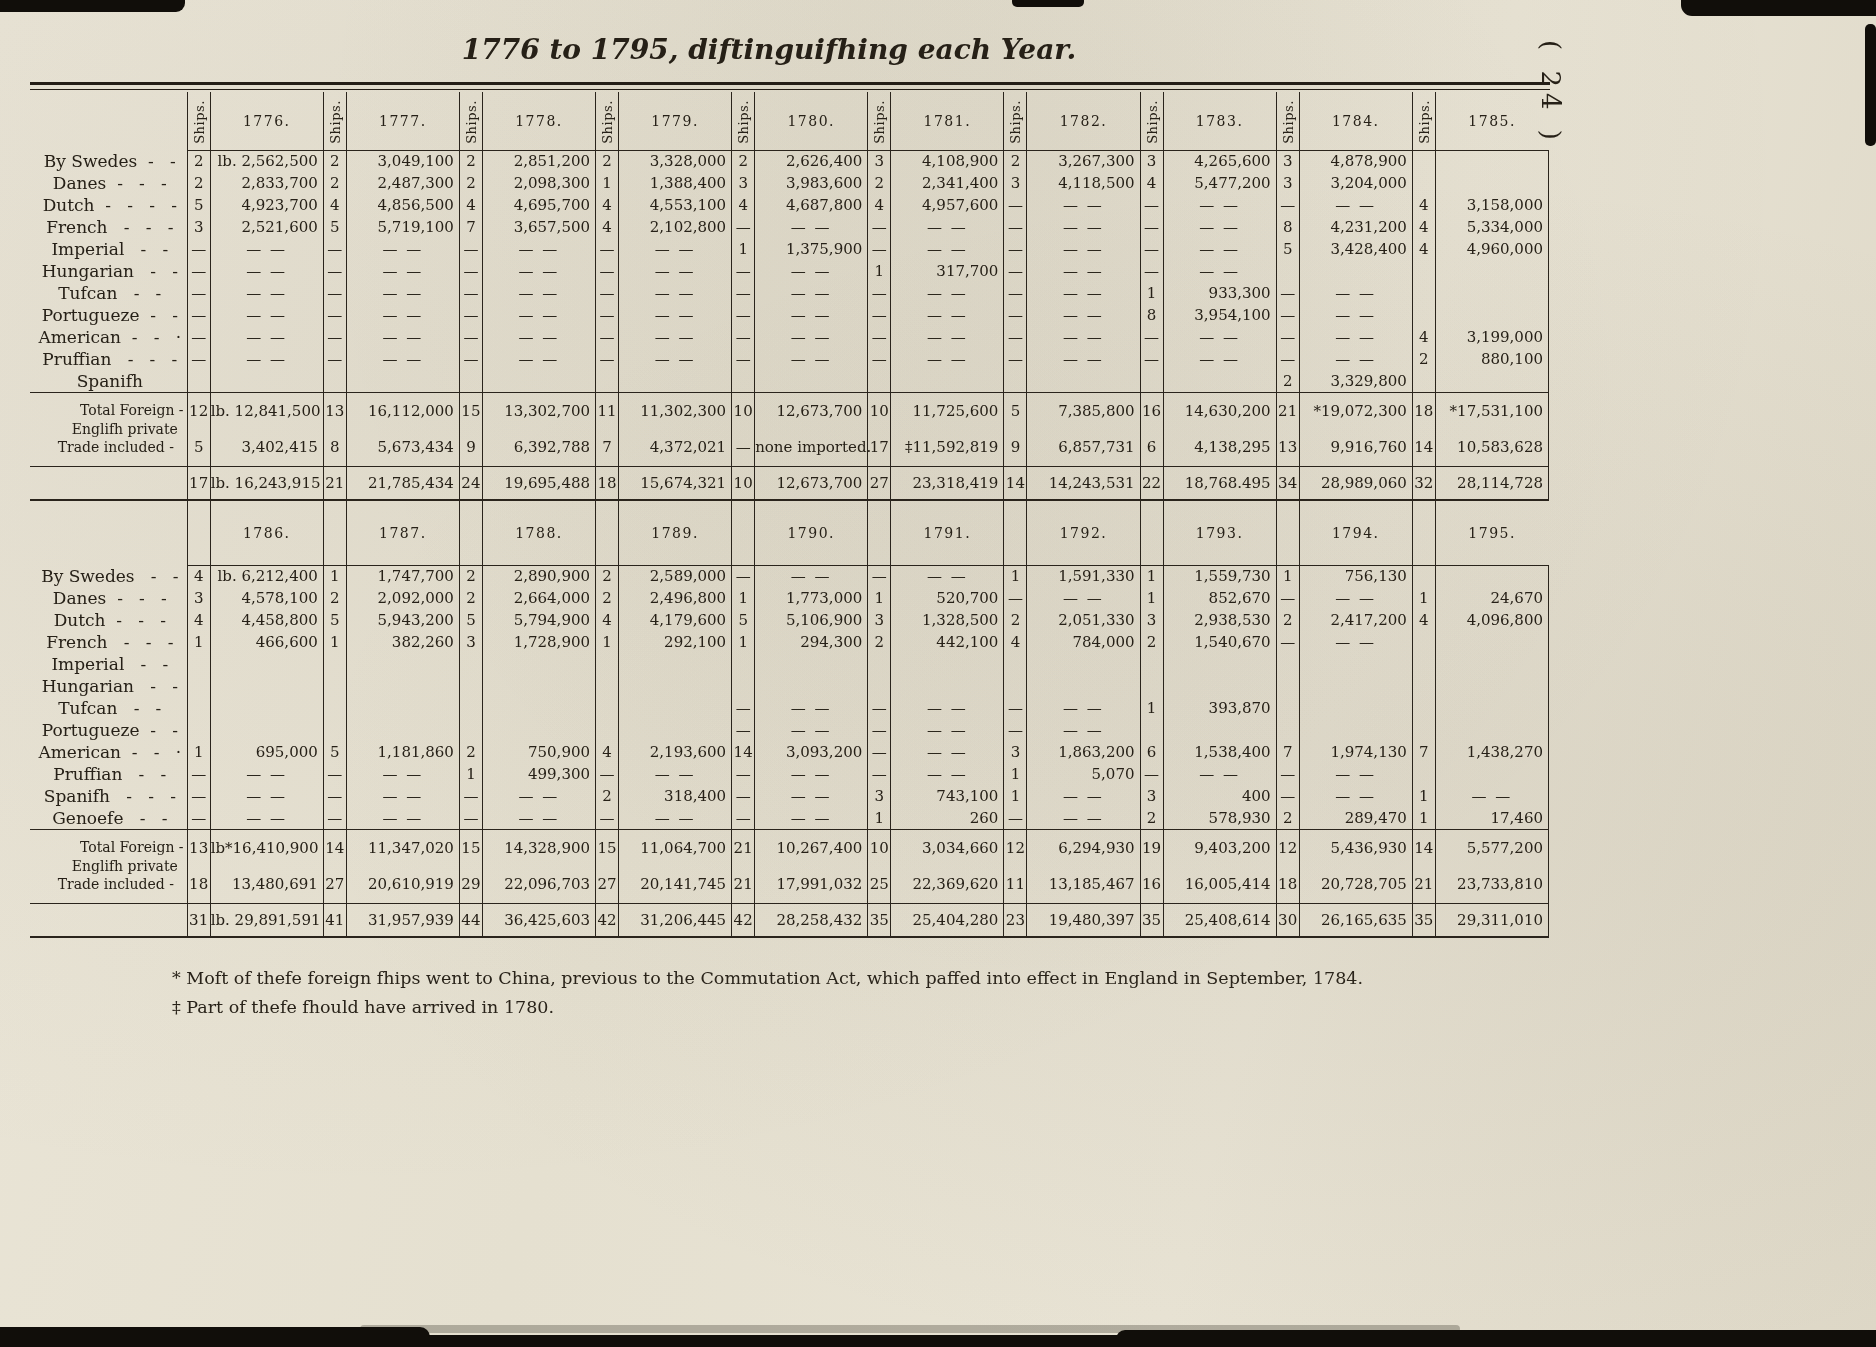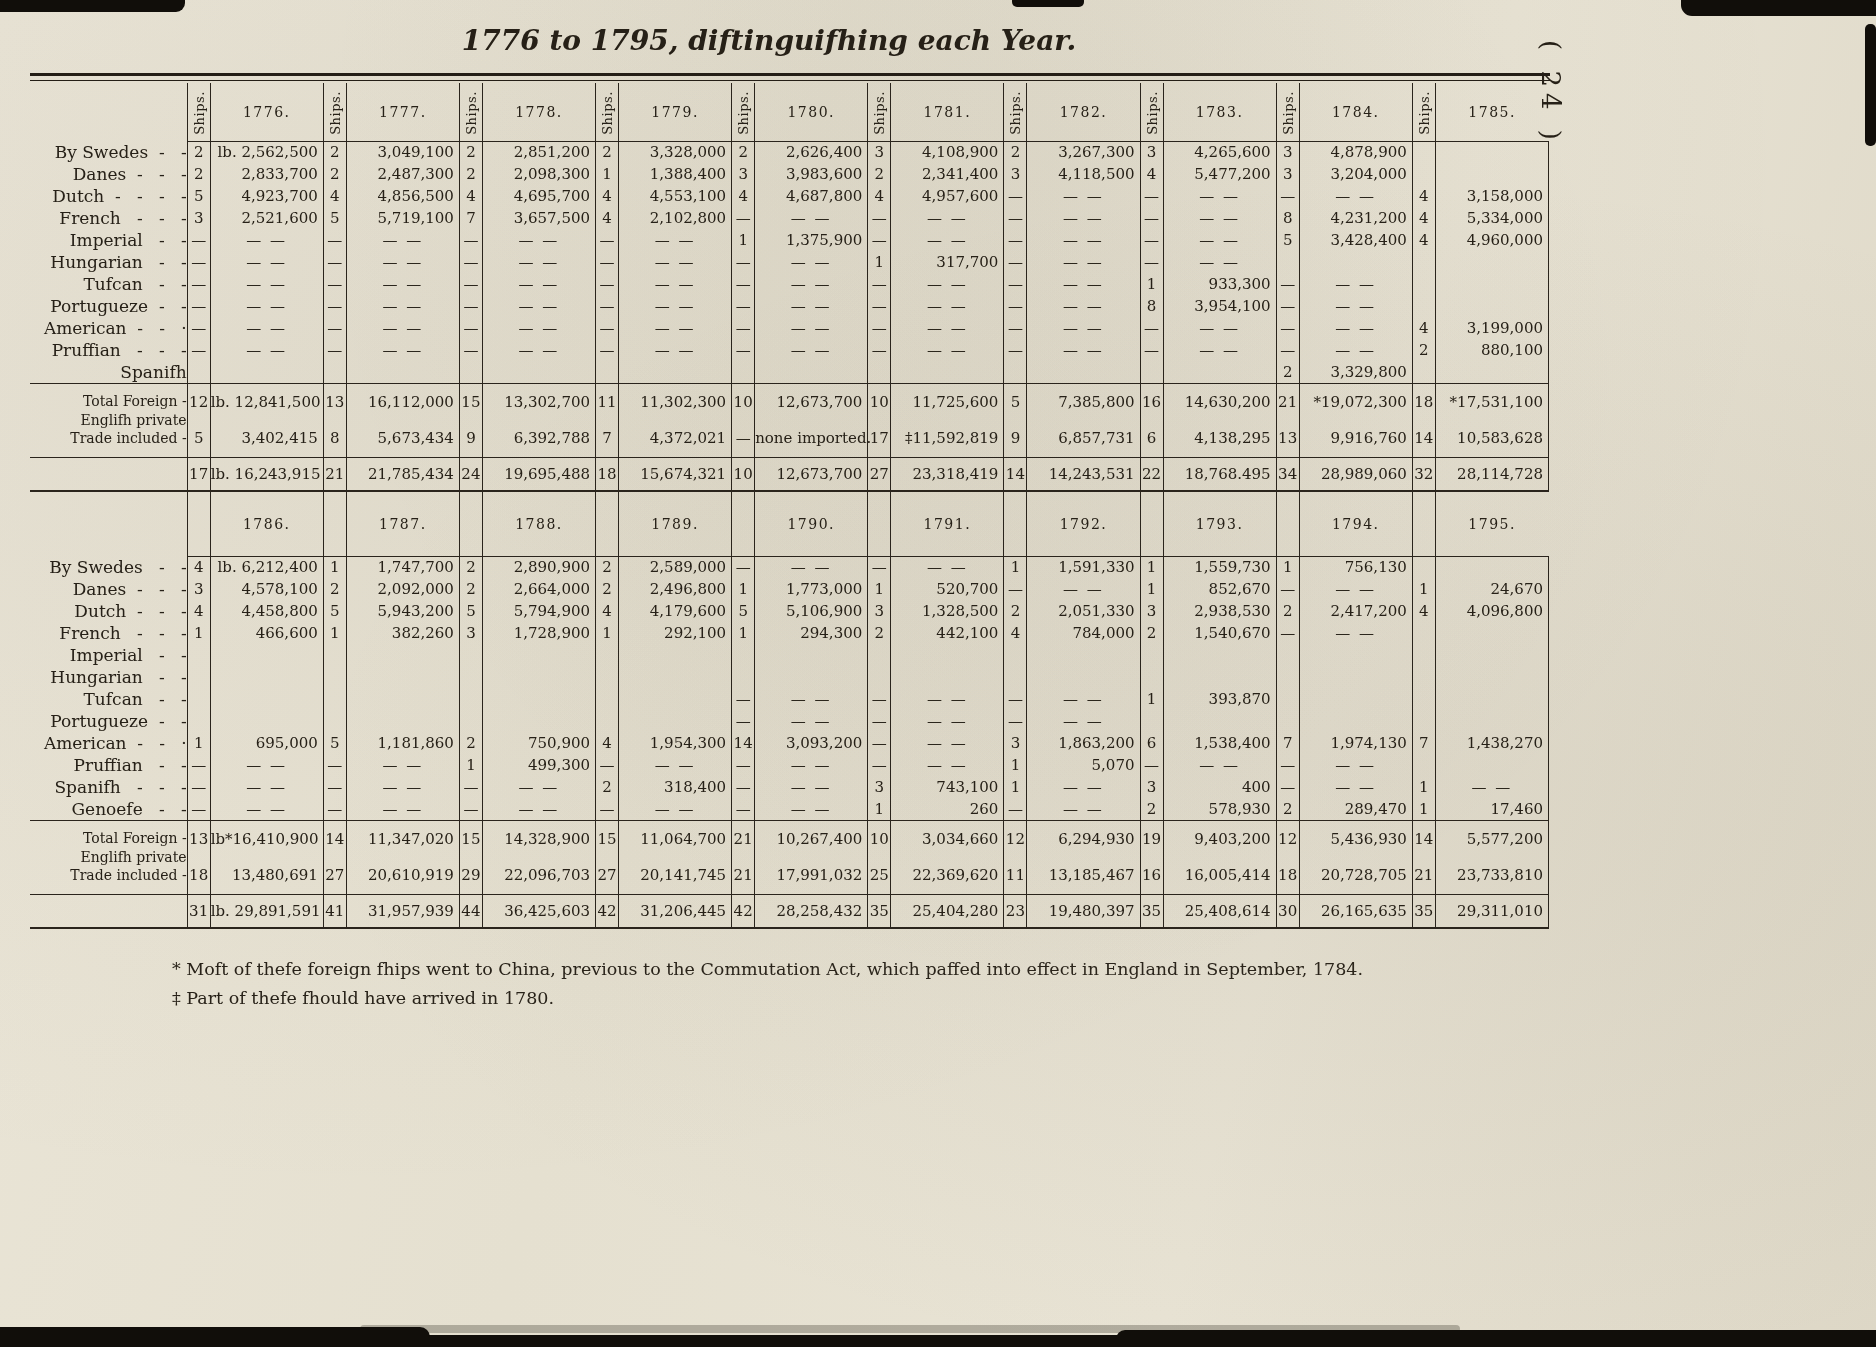--- a/index.html
+++ b/index.html
@@ -9,41 +9,41 @@
   }
   .sheet { position:absolute; inset:0; background:linear-gradient(105deg,#eae5d7 0%,#e5e0d0 38%,#e8e3d4 68%,#ddd7c6 100%); }
   .sheet::before { content:""; position:absolute; inset:0; pointer-events:none;
     background:
       radial-gradient(ellipse at 20% 28%, rgba(120,110,90,.07), transparent 60%),
       radial-gradient(ellipse at 74% 58%, rgba(120,110,90,.09), transparent 55%),
       radial-gradient(ellipse at 56% 12%, rgba(90,80,60,.06), transparent 50%);
   }
   .title-block { position:relative; padding-top:24px; width:1470px; margin-left:34px; text-align:center; }
   .title-l1 { font-style:italic; font-weight:bold; font-size:31px; letter-spacing:.4px; }
-  .title-l2 { font-style:italic; font-weight:bold; font-size:28px; }
+  .title-l2 { font-style:italic; font-weight:bold; font-size:28px; margin-top:9px; }
   .page-num { position:absolute; left:1498px; top:78px; font-size:26px; letter-spacing:6px;
     transform:rotate(90deg); transform-origin:center; white-space:nowrap; }
   .rule-main { position:relative; margin:16px 0 0 30px; width:1520px; height:4px;
     border-top:3.5px solid #241e16; border-bottom:1.3px solid #241e16; }
   #tables-mount { position:relative; margin-top:2px; }
   table.tea-table { border-collapse:collapse; table-layout:fixed; margin-left:30px; width:1519px; }
   col.c-label { width:157px; } col.c-ships { width:23px; } col.c-val { width:113px; }
   th,td { padding:0; font-weight:normal; vertical-align:middle; }
   .t1 thead tr { height:58px; }
   .t2 thead tr { height:64px;margin-top:24px; }
   thead th { border-bottom:1.6px solid #2a241c; }
   thead th.label-cell { border-bottom:none; }
   .year-h { font-size:14px; letter-spacing:1.5px; text-align:center; }
   .ships-cell { text-align:center; font-size:15px; border-left:1.4px solid #2a241c; border-right:1.4px solid #2a241c; position:relative; }
   .rot { position:absolute; left:50%; top:52%; transform:translate(-50%,-50%) rotate(-90deg);
     font-size:13px; letter-spacing:.5px; white-space:nowrap; }
   .val-cell { text-align:right; padding-right:5px; font-size:15px; white-space:nowrap; }
   .val-cell.dash { text-align:center; padding-right:0; letter-spacing:2px; }
   .val-cell.last { border-right:1.3px solid #2a241c; }
-  .label-cell { font-size:17px; white-space:pre; text-align:right; padding-left:3px; }
+  .label-cell { font-size:17px; white-space:pre; text-align:center; padding-left:3px; }
   tbody tr { height:22px; }
   tr.total-row { height:37px; }
   tr.grand-row { height:34px; }
   tr.rt td { border-top:1.6px solid #2a241c; }
   tr.rb td { border-bottom:2.4px solid #2a241c; }
   td.tlabel div { font-size:14px; line-height:1.32; white-space:pre; }
   td.tlabel .tl0 { padding-left:44px; } td.tlabel .tl1 { padding-left:30px; } td.tlabel .tl2 { padding-left:12px; }
   .footnotes { margin:26px 0 0 172px; font-size:17.5px; line-height:1.65; }
   .art { position:absolute; background:#110e0a; }
   .art-top-left { left:0; top:0; width:185px; height:12px; border-radius:0 0 9px 0; }
@@ -698,21 +698,21 @@
           </tr>
           <tr>
             <td class="label-cell">American  -   -   ·</td>
             <td class="ships-cell">1</td>
             <td class="val-cell">695,000</td>
             <td class="ships-cell">5</td>
             <td class="val-cell">1,181,860</td>
             <td class="ships-cell">2</td>
             <td class="val-cell">750,900</td>
             <td class="ships-cell">4</td>
-            <td class="val-cell">1,954,300</td>
+            <td class="val-cell">2,193,600</td>
             <td class="ships-cell">14</td>
             <td class="val-cell">3,093,200</td>
             <td class="ships-cell">—</td>
             <td class="val-cell dash">— —</td>
             <td class="ships-cell">3</td>
             <td class="val-cell">1,863,200</td>
             <td class="ships-cell">6</td>
             <td class="val-cell">1,538,400</td>
             <td class="ships-cell">7</td>
             <td class="val-cell">1,974,130</td>

